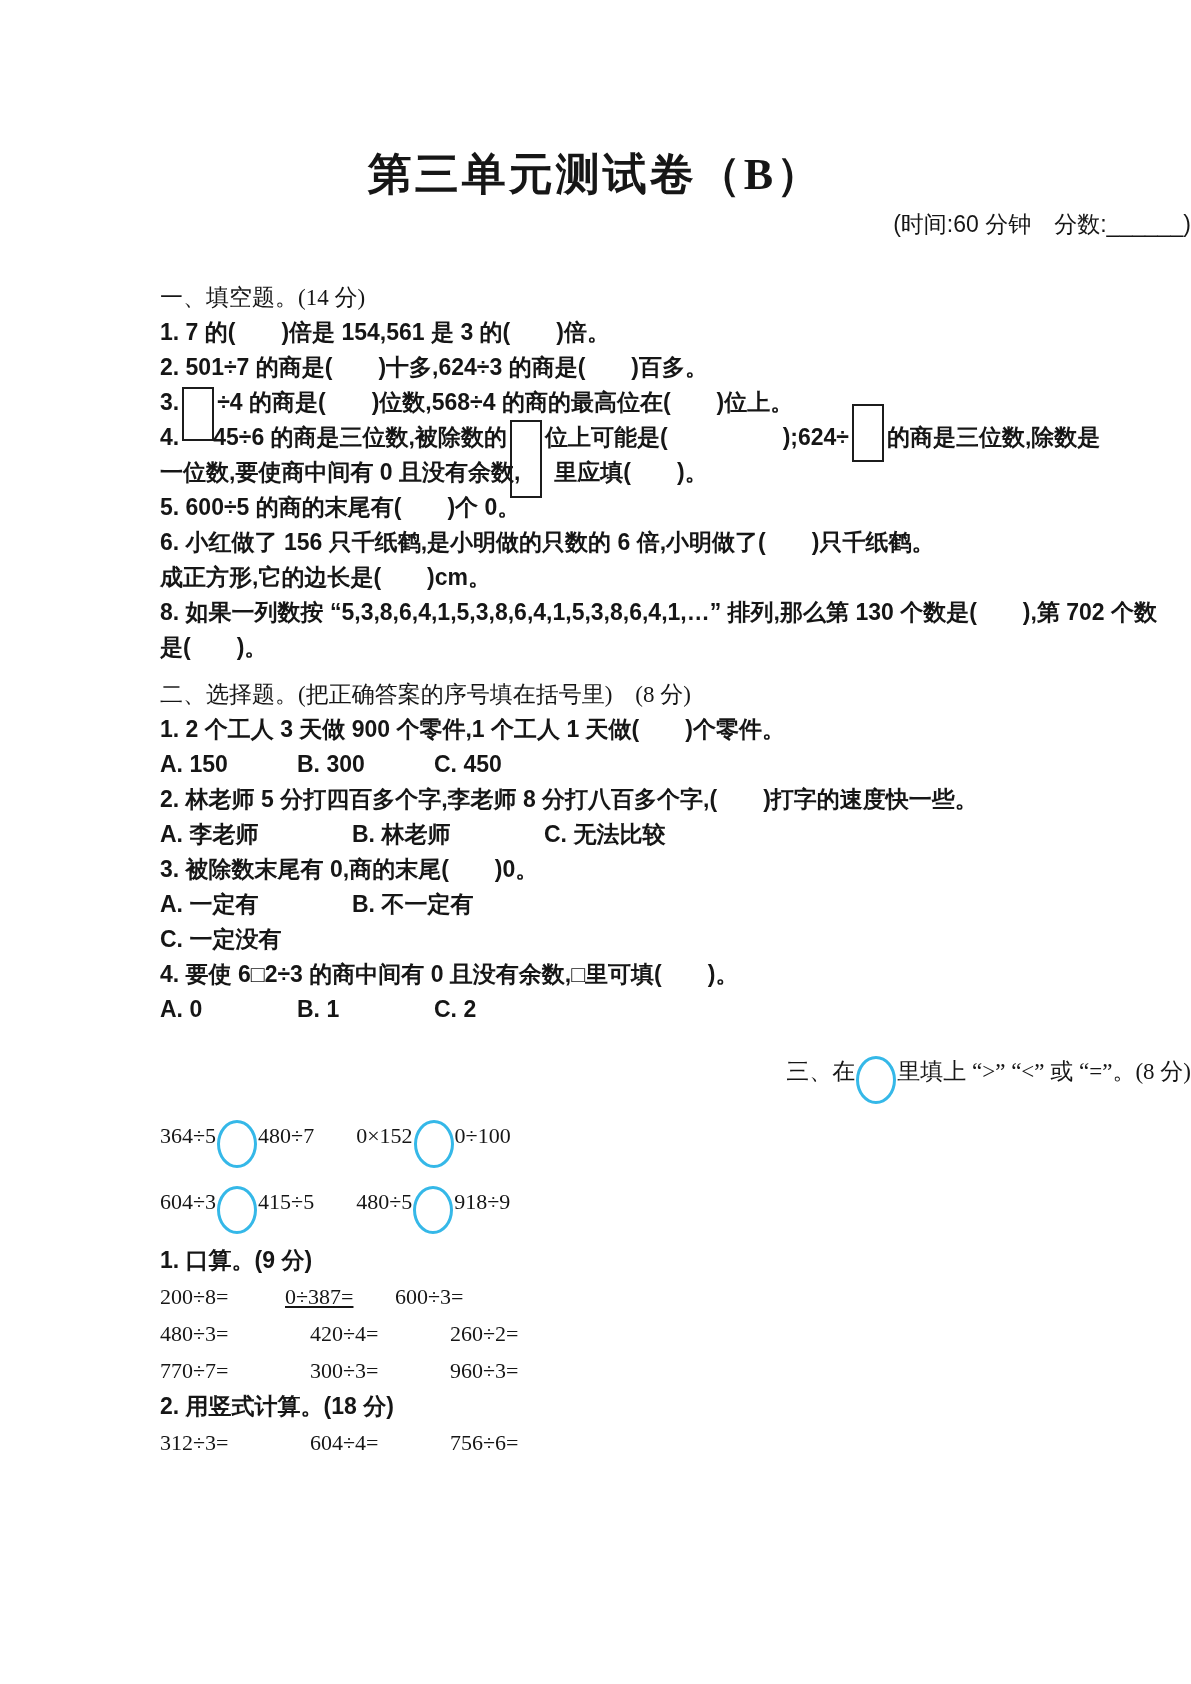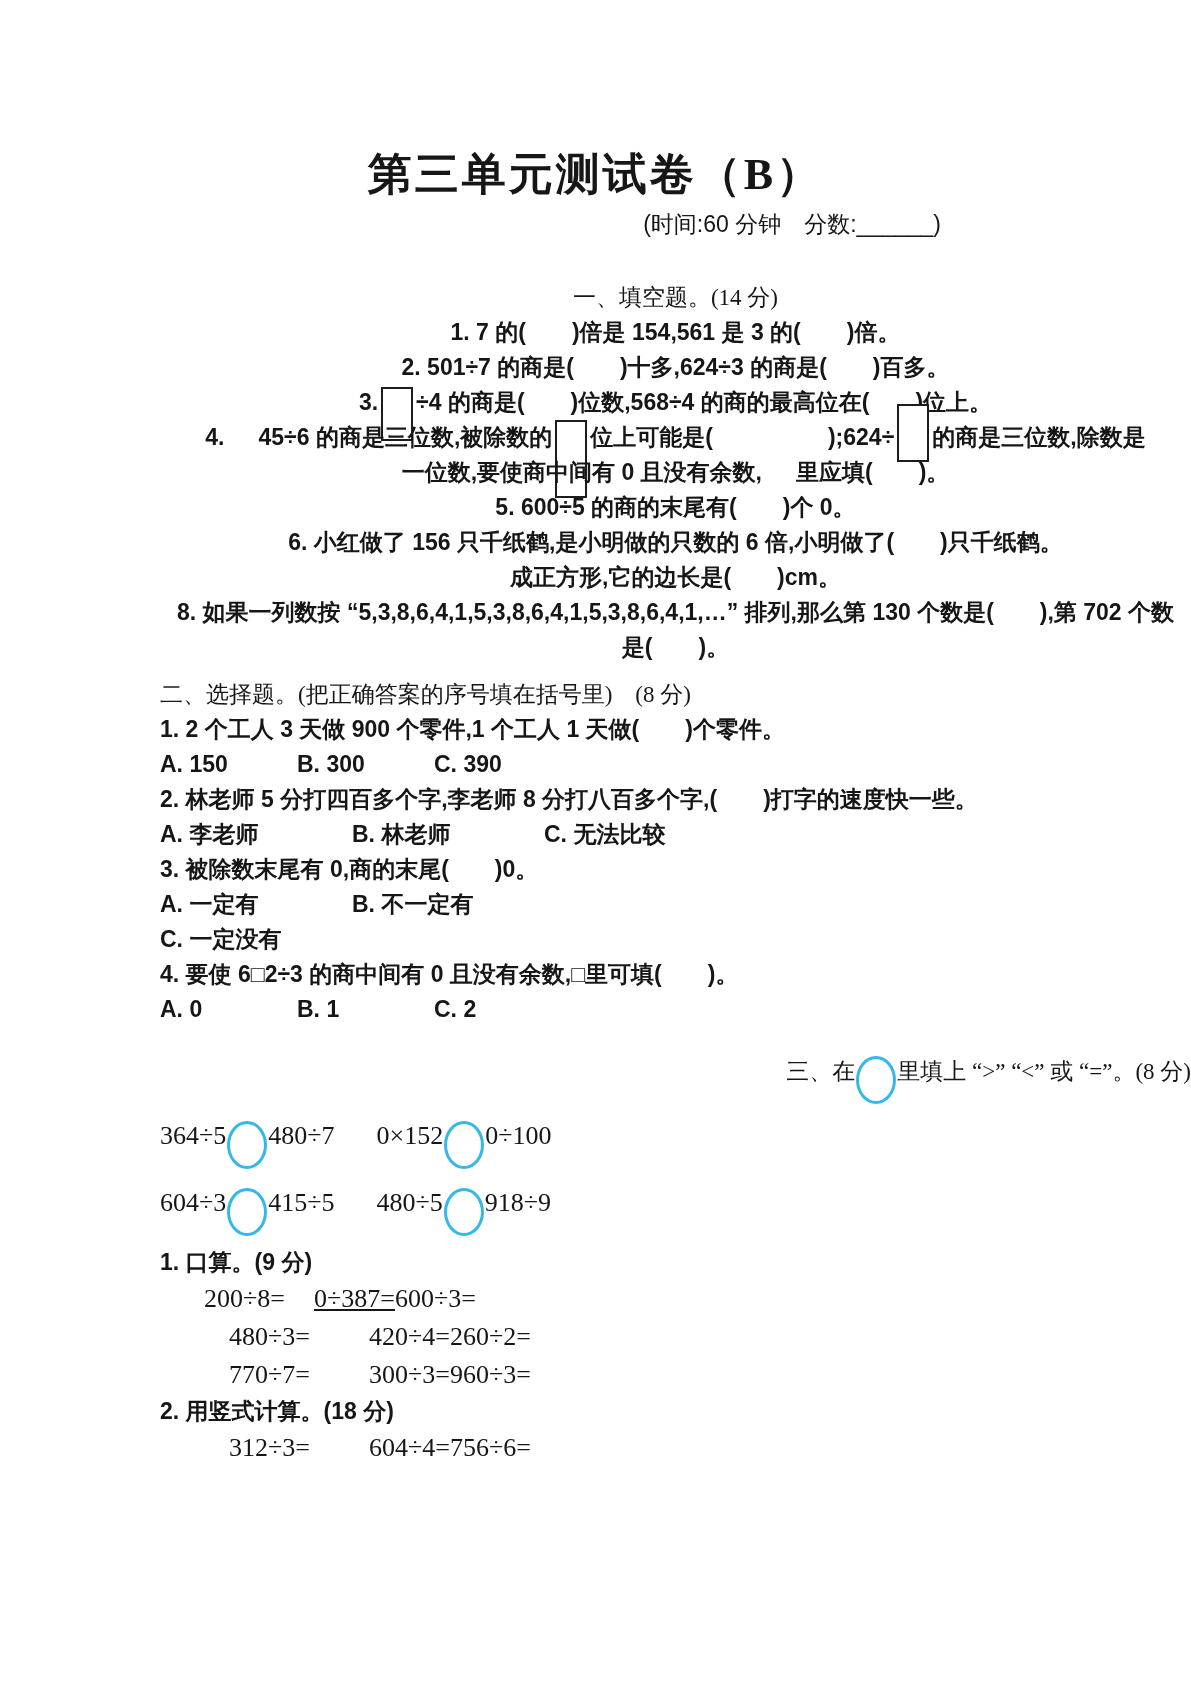--- a/index.html
+++ b/index.html
@@ -5,30 +5,30 @@
   html,body{margin:0;padding:0;}
   body{
     width:1191px;height:1684px;overflow:hidden;background:#ffffff;color:#161616;
     font-family:"Liberation Serif","DejaVu Serif",serif;font-size:23px;
   }
   .page-title{
     margin:148px 0 0;text-align:center;font-size:44px;font-weight:700;
     letter-spacing:3px;line-height:54px;font-family:"Liberation Serif","DejaVu Serif",serif;
   }
   .meta{
-    margin-top:6px;padding-right:250px;text-align:right;line-height:32px;
+    margin-top:6px;text-align:right;line-height:32px;
     font-family:"Liberation Sans","DejaVu Sans",sans-serif;font-weight:500;font-size:23px;
   }
   .content{padding-left:160px;}
   .line{line-height:35px;white-space:nowrap;}
   .sec-heading{font-family:"Liberation Serif","DejaVu Serif",serif;font-weight:400;}
   .q{font-family:"Liberation Sans","DejaVu Sans",sans-serif;font-weight:600;}
-  .num{font-family:"Liberation Serif","DejaVu Serif",serif;font-weight:400;font-size:26px;text-align:right;}
+  .num{font-family:"Liberation Serif","DejaVu Serif",serif;font-weight:400;font-size:22px;}
   .sec{margin-top:12px;}
-  .sec-fill{margin-top:40px;text-align:center;}
+  .sec-fill{margin-top:40px;}
   .sec-compare .line{line-height:46px;text-align:right;}
   .cmp-row{margin-top:16px;line-height:50px;white-space:nowrap;}
   .sec-calc{margin-top:16px;}
   .num-row{line-height:37px;white-space:nowrap;}
   
   .sq{display:inline-block;border:2px solid #1c1c1c;background:#fff;vertical-align:top;}
   .sq-a{width:28px;height:50px;margin:2px 3px -26px 3px;}
   .sq-b{width:28px;height:74px;margin:0 3px -50px 3px;}
   .sq-c{width:28px;height:54px;margin:0 3px -32px 3px;position:relative;top:-16px;}
   .spacer{display:inline-block;width:34px;}
@@ -69,21 +69,21 @@
     <div class="line q">8. 如果一列数按 “5,3,8,6,4,1,5,3,8,6,4,1,5,3,8,6,4,1,…” 排列,那么第 130 个数是(　　),第 702 个数</div>
     <div class="line q">是(　　)。</div>
   </div>
 
   <div class="sec">
     <div class="line sec-heading">二、选择题。(把正确答案的序号填在括号里)　(8 分)</div>
     <div class="line q">1. 2 个工人 3 天做 900 个零件,1 个工人 1 天做(　　)个零件。</div>
     <div class="line opts">
       <span class="opt-n">A. 150</span>
         <span class="opt-n">B. 300</span>
-        <span>C. 390</span>
+        <span>C. 450</span>
     </div>
     <div class="line q">2. 林老师 5 分打四百多个字,李老师 8 分打八百多个字,(　　)打字的速度快一些。</div>
     <div class="line opts">
       <span class="opt-w">A. 李老师</span>
         <span class="opt-w">B. 林老师</span>
         <span>C. 无法比较</span>
     </div>
     <div class="line q">3. 被除数末尾有 0,商的末尾(　　)0。</div>
     <div class="line opts">
       <span class="opt-w">A. 一定有</span>

